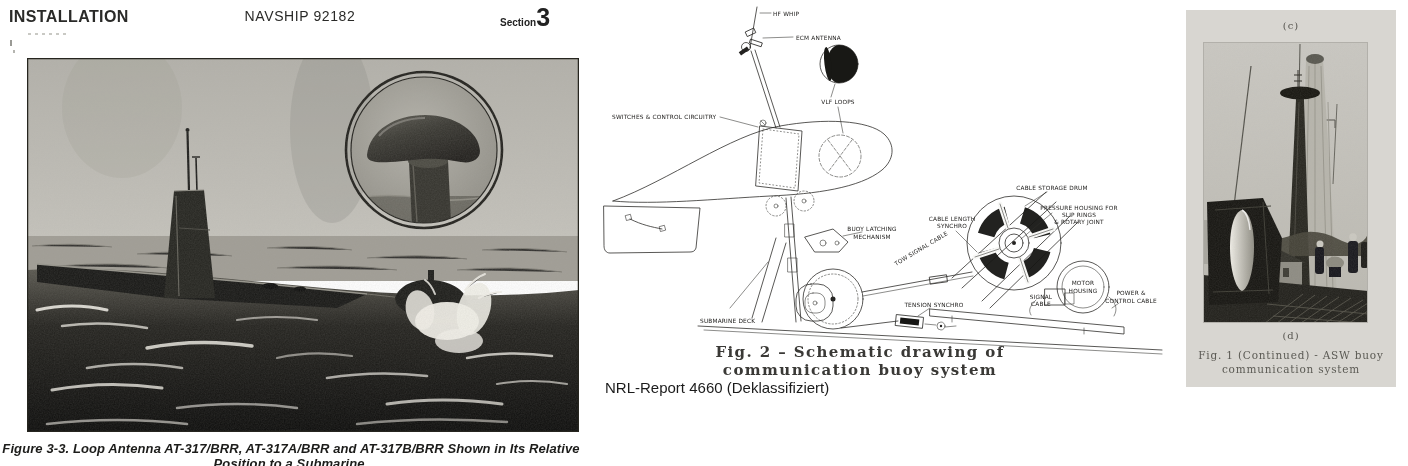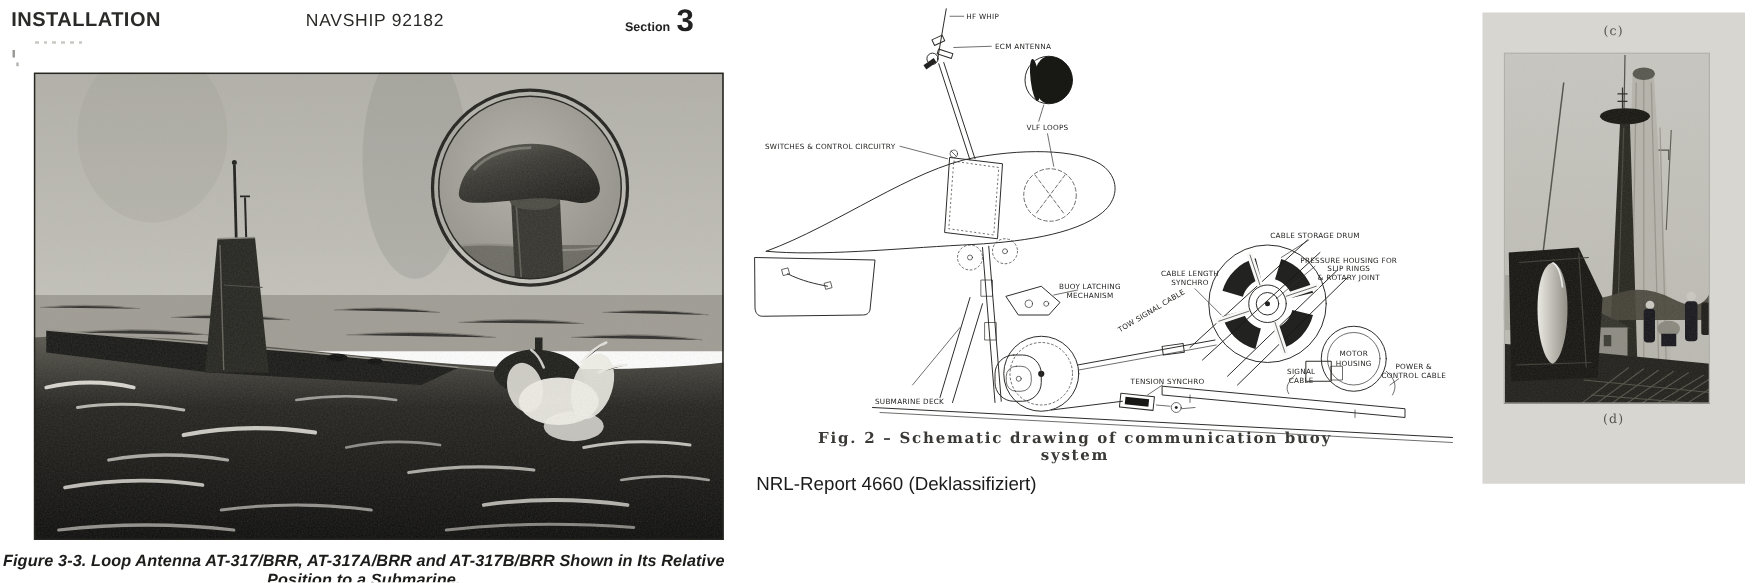--- a/index.html
+++ b/index.html
@@ -7,37 +7,37 @@
     position:relative; width:1408px; height:466px; background:#ffffff;
     font-family:"Liberation Sans", sans-serif; overflow:hidden;
   }
   .abs { position:absolute; }
 
   
   .hdr-left   { left:9px; top:8px; font-size:16px; font-weight:bold; color:#2a2a28; letter-spacing:.4px; }
   .hdr-center { left:120px; top:8px; width:360px; text-align:center; color:#2a2a28; }
   .hdr-center .l1 { font-size:14px; font-weight:normal; letter-spacing:.6px; }
   .hdr-center .l2 { font-size:11px; font-weight:bold; letter-spacing:.3px; margin-top:1px; }
-  .hdr-right  { left:500px; top:3px; display:flex; align-items:baseline; gap:5px; color:#222; }
+  .hdr-right  { left:500px; top:3px; display:flex; align-items:baseline; color:#222; }
   .hdr-right .sec { font-size:10px; font-weight:bold; }
   .hdr-right .num { font-size:25px; font-weight:bold; letter-spacing:-1px; }
   .smudge1 { left:10px; top:40px; width:2px; height:6px; background:#9a9a95; }
   .smudge2 { left:13px; top:50px; width:2px; height:3px; background:#b5b5b0; }
   .smudge3 { left:28px; top:33px; width:40px; height:2px; background:repeating-linear-gradient(90deg,#c9c9c4 0 3px,transparent 3px 7px); }
   .fig-frame { left:27px; top:58px; width:552px; height:374px; }
   .fig-caption {
     left:2px; top:441px; width:578px; text-align:center;
     font-size:13px; font-weight:bold; font-style:italic; color:#1c1c1a; letter-spacing:.1px;
   }
 
   
   .schematic-wrap { left:600px; top:0; width:575px; height:362px; }
   .schematic-caption {
     left:640px; top:343px; width:440px; text-align:center;
-    font-family:"DejaVu Serif", serif; font-size:12px; font-weight:600;
+    font-family:"DejaVu Serif", serif; font-size:15px; font-weight:600;
     color:#3a3936; letter-spacing:1.4px;
   }
   .citation { left:605px; top:377px; font-size:15px; color:#1b1b1b; line-height:21px; }
 
   
   .right-page { left:1186px; top:10px; width:210px; height:377px; background:#d8d6d1; }
   .rp-label { position:absolute; width:100%; text-align:center; font-family:"DejaVu Serif", serif;
               font-size:10px; color:#55544e; letter-spacing:1px; }
   .rp-label.c { top:10px; }
   .rp-label.d { top:320px; }
@@ -438,15 +438,19 @@
         <ellipse cx="132" cy="221" rx="9" ry="6.5" fill="#8b897e"></ellipse>
           <rect x="126" y="225" width="12" height="10" fill="#14141a"></rect>
         <rect x="158" y="200" width="7" height="26" rx="2" fill="#1c1b17"></rect>
 
         <rect width="165" height="281" filter="url(#pGrain)" opacity="0.3"></rect>
         <rect x="0.5" y="0.5" width="164" height="280" fill="none" stroke="#b2b0aa" stroke-width="1"></rect>
       </svg>
     </div>
 
     <div class="rp-label d">(d)</div>
+    <div class="rp-caption">
+      <div>Fig. 1 (Continued) - ASW buoy</div>
+      <div>communication system</div>
+    </div>
   </div>
 
 </div>
 
 </body></html>

